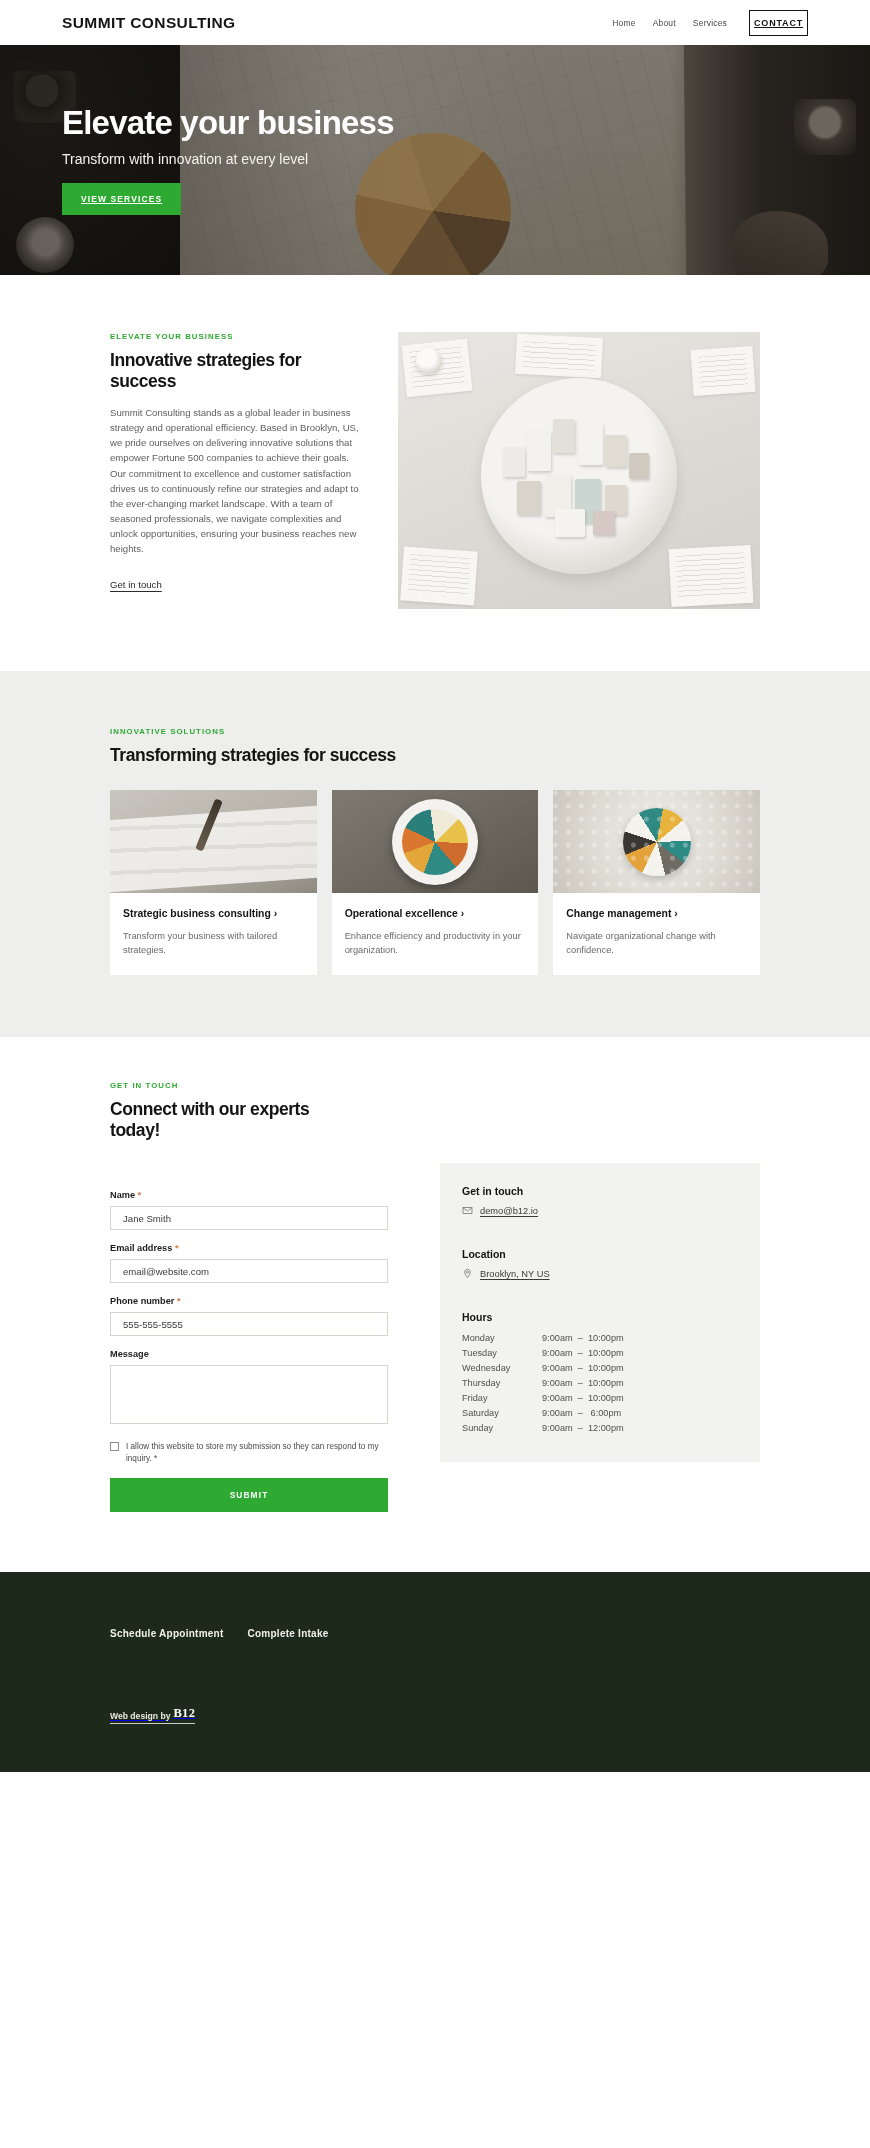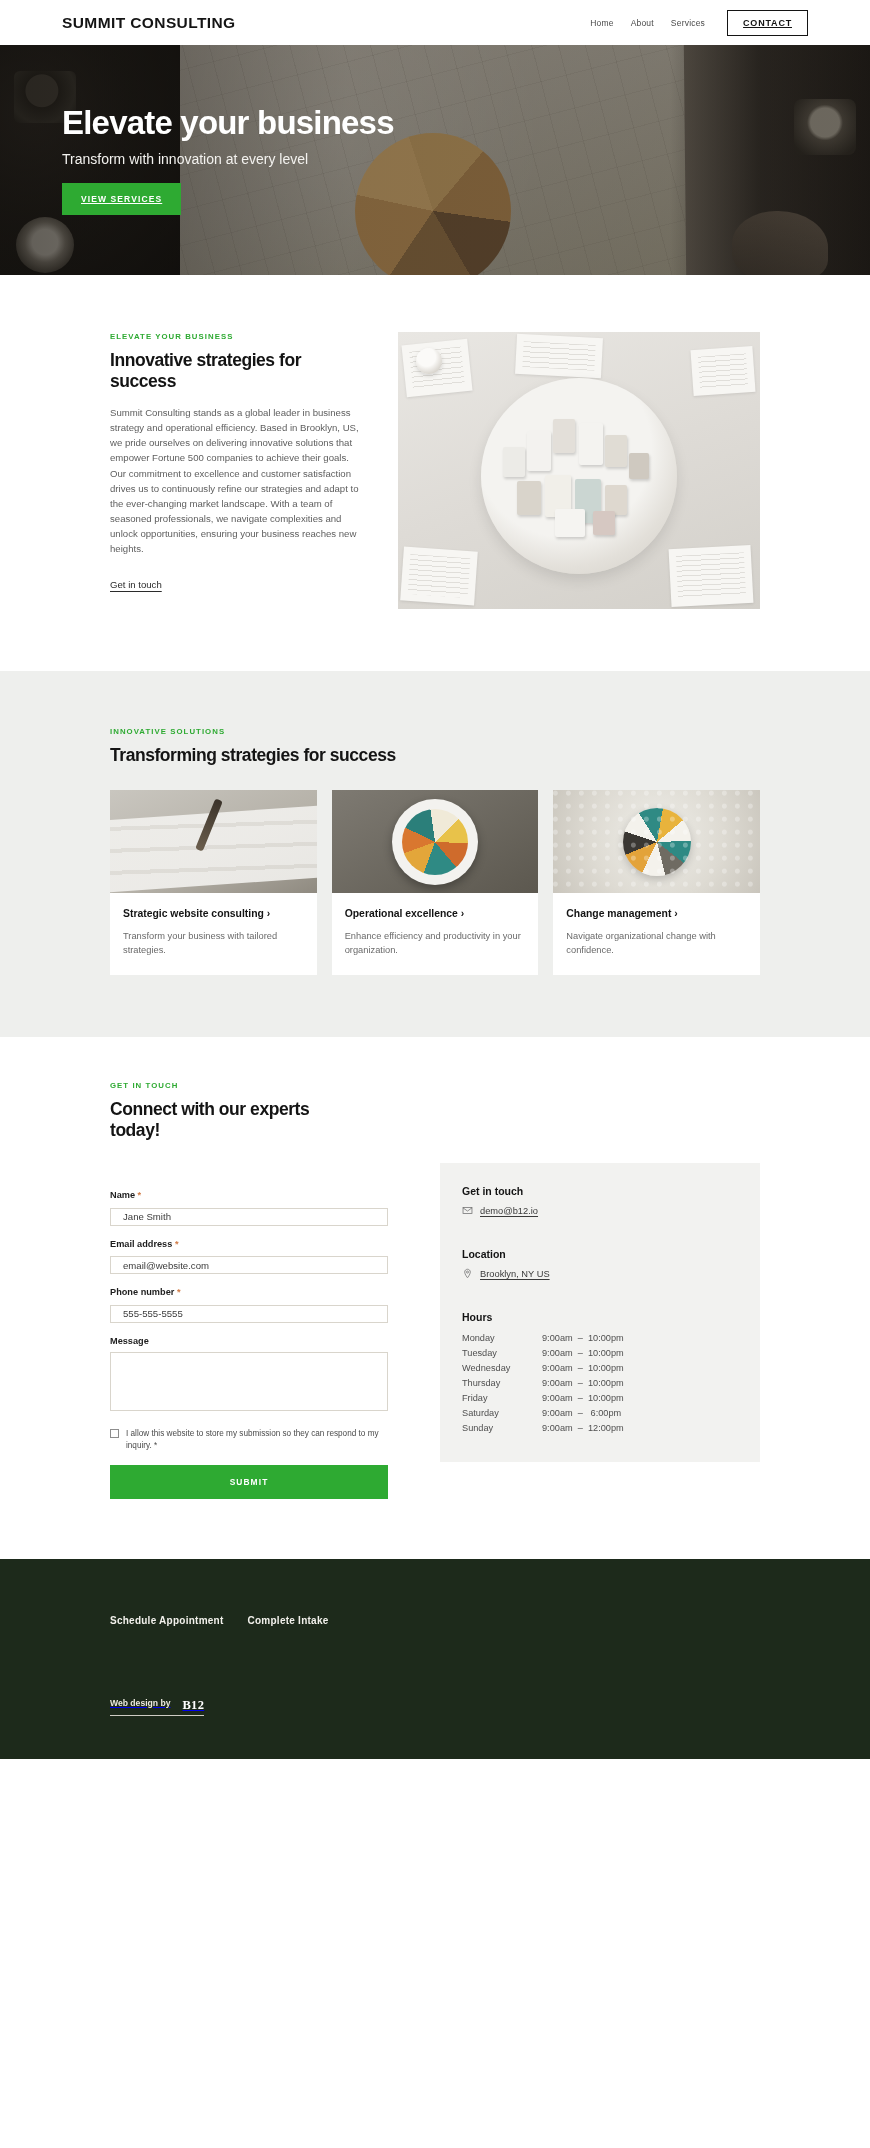--- a/index.html
+++ b/index.html
@@ -38,21 +38,21 @@
     letter-spacing: 0.2px;
     text-decoration: none;
     white-space: nowrap;
   }
   .nav-cta {
     border: 1.4px solid #141414;
     color: #141414;
     font-size: 9px;
     font-weight: 700;
     letter-spacing: 0.8px;
-    padding: 7px 15px;
+    padding: 7px 4px;
     margin-left: 5px;
     white-space: nowrap;
     background: #fff;
   }
 
   
   .hero {
     position: relative;
     height: 230px;
     overflow: hidden;
@@ -262,21 +262,21 @@
   .input, .textarea {
     width: 100%;
     border: 1px solid #d9d5cc;
     background: #fff;
     font-family: "Liberation Sans", sans-serif;
     font-size: 9.6px;
     color: #3b3b3b;
     padding: 8px 9px;
     outline: none;
   }
-  .input { height: 18px; padding-left: 12px; }
+  .input { height: 24px; padding-left: 12px; }
   .textarea { height: 59px; resize: none; }
   .checkrow { display: flex; gap: 7px; align-items: flex-start; margin: 11px 0 13px; }
   .checkbox {
     width: 9px; height: 9px; flex: none; margin-top: 1px;
     border: 1px solid #8d8d8d; background: #fff;
   }
   .checktext { color: #4b4b4b; font-size: 8.2px; line-height: 1.45; }
   .submit-btn {
     width: 100%;
     background: #2eaa32;
@@ -301,21 +301,21 @@
   .hr-day { width: 80px; flex: none; }
   .hr-time { white-space: pre; }
 
   
   .footer { background: #1d2a1b; padding: 56px 0 24px; min-height: 200px; }
   .footer-links { display: flex; gap: 24px; margin-bottom: 66px; }
   .footer-link {
     color: #f2f1ec; font-size: 10px; font-weight: 700; letter-spacing: .25px;
     text-decoration: none;
   }
-  .credit { display: inline-flex; align-items: flex-start; gap: 12px;
+  .credit { display: inline-flex; align-items: flex-end; gap: 3px;
     border-bottom: 1px solid #cfcdc4; padding-bottom: 2px; }
   .credit-t { color: #eceadf; font-size: 8.6px; font-weight: 700; }
   .credit-b { color: #ffffff; font-size: 12.5px; font-weight: 700;
     font-family: "Liberation Serif", serif; letter-spacing: .3px; }
 </style>
 </head>
 <body>
 
 <div class="wrap">
 
@@ -392,21 +392,21 @@
         <div class="eyebrow">INNOVATIVE SOLUTIONS</div>
         <h2 class="h2" style="margin-bottom:0;">Transforming strategies for success</h2>
       </div>
       <div class="cards">
 
         <div class="card">
           <div class="card-img ci1">
               <span class="pen"></span>
             </div>
           <div class="card-body">
-            <div class="card-title">Strategic website consulting ›</div>
+            <div class="card-title">Strategic business consulting ›</div>
             <div class="card-desc">Transform your business with tailored strategies.</div>
           </div>
         </div>
 
         <div class="card">
           <div class="card-img ci2">
             <span class="ring"></span>
               <span class="pie"></span>
           </div>
           <div class="card-body">

